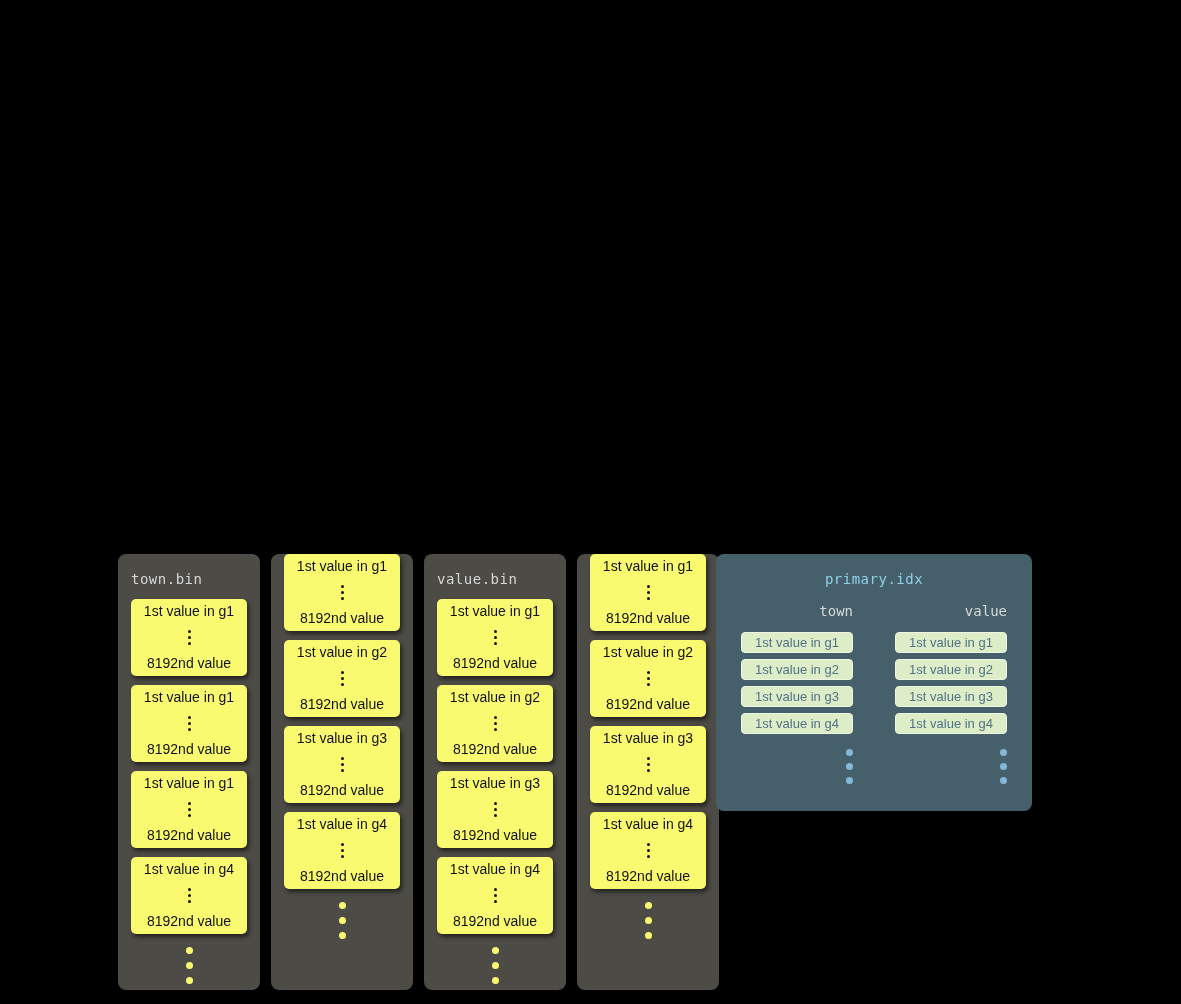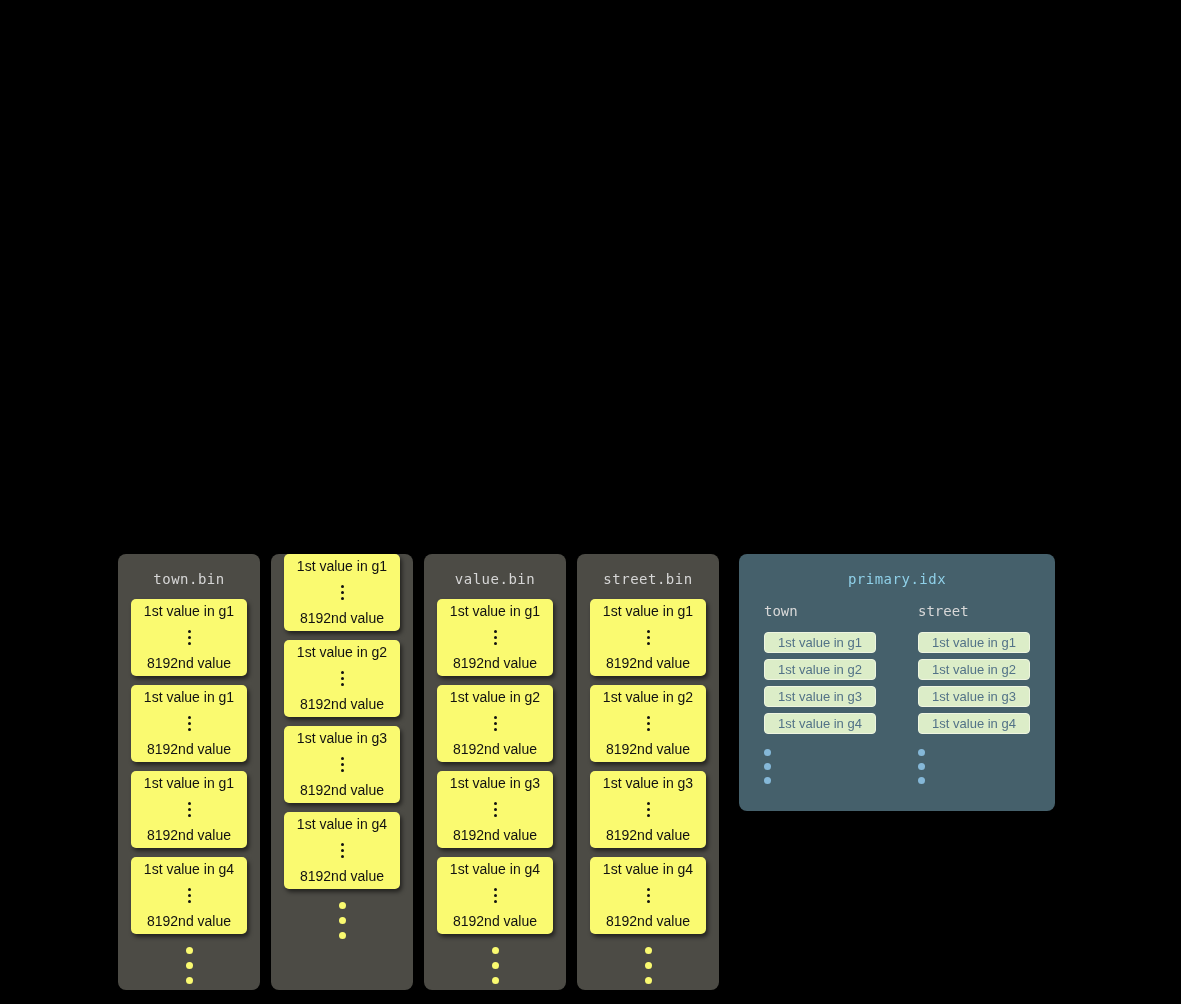--- a/index.html
+++ b/index.html
@@ -30,21 +30,21 @@
     background: var(--bin-panel, #4c4b45);
     border-radius: 8px;
     box-sizing: border-box;
     padding: 0 13px;
   }
   .bin-title {
     font-family: "DejaVu Sans Mono", monospace;
     font-size: 14px;
     letter-spacing: 0.5px;
     color: var(--bin-title, #d6d6d6);
-    text-align: center;
+    text-align: left;
     padding: 17px 0 12px 0;
     white-space: nowrap;
   }
   .cards {
     display: flex;
     flex-direction: column;
     gap: 9px;
   }
   .card {
     background: var(--granule-card, #fafa70);
@@ -71,21 +71,21 @@
     align-items: center; margin-top: 13px;
   }
   .ydots i {
     width: 7px; height: 7px; border-radius: 50%;
     background: var(--granule-card, #fafa70); display: block;
   }
 
   
   .idx {
     position: absolute;
-    left: 739px;
+    left: 716px;
     top: 554px;
     width: 316px;
     height: 257px;
     background: var(--index-panel, #45606b);
     border-radius: 8px;
     box-sizing: border-box;
   }
   .idx-title {
     font-family: "DejaVu Sans Mono", monospace;
     font-size: 14px;
@@ -93,21 +93,21 @@
     color: var(--index-title, #8fd0e8);
     text-align: center;
     padding-top: 17px;
   }
   .idx-cols {
     display: flex;
     justify-content: center;
     gap: 42px;
     margin-top: 16px;
   }
-  .idx-col { display: flex; flex-direction: column; align-items: flex-start; }
+  .idx-col { display: flex; flex-direction: column; align-items: flex-end; }
   .idx-col-title {
     font-family: "DejaVu Sans Mono", monospace;
     font-size: 14px;
     color: var(--index-header, #d8d8d8);
     margin-bottom: 13px;
   }
   .pill {
     width: 112px;
     height: 21px;
     box-sizing: border-box;
@@ -272,21 +272,20 @@
         </div>
       </div>
       <div class="ydots">
           <i></i>
           <i></i>
           <i></i>
         </div>
     </div>
 
     <div class="bin">
-      <div class="bin-title">street.bin</div>
       <div class="cards">
         <div class="card">
           <div class="card-top">1st value in g1</div>
           <div class="vdots">
               <i></i>
               <i></i>
               <i></i>
             </div>
           <div class="card-bottom">8192nd value</div>
         </div>
@@ -338,21 +337,21 @@
         <div class="pill">1st value in g3</div>
         <div class="pill">1st value in g4</div>
         <div class="bdots">
             <i></i>
             <i></i>
             <i></i>
           </div>
       </div>
 
       <div class="idx-col">
-        <div class="idx-col-title">street</div>
+        <div class="idx-col-title">value</div>
         <div class="pill">1st value in g1</div>
         <div class="pill">1st value in g2</div>
         <div class="pill">1st value in g3</div>
         <div class="pill">1st value in g4</div>
         <div class="bdots">
             <i></i>
             <i></i>
             <i></i>
           </div>
       </div>

